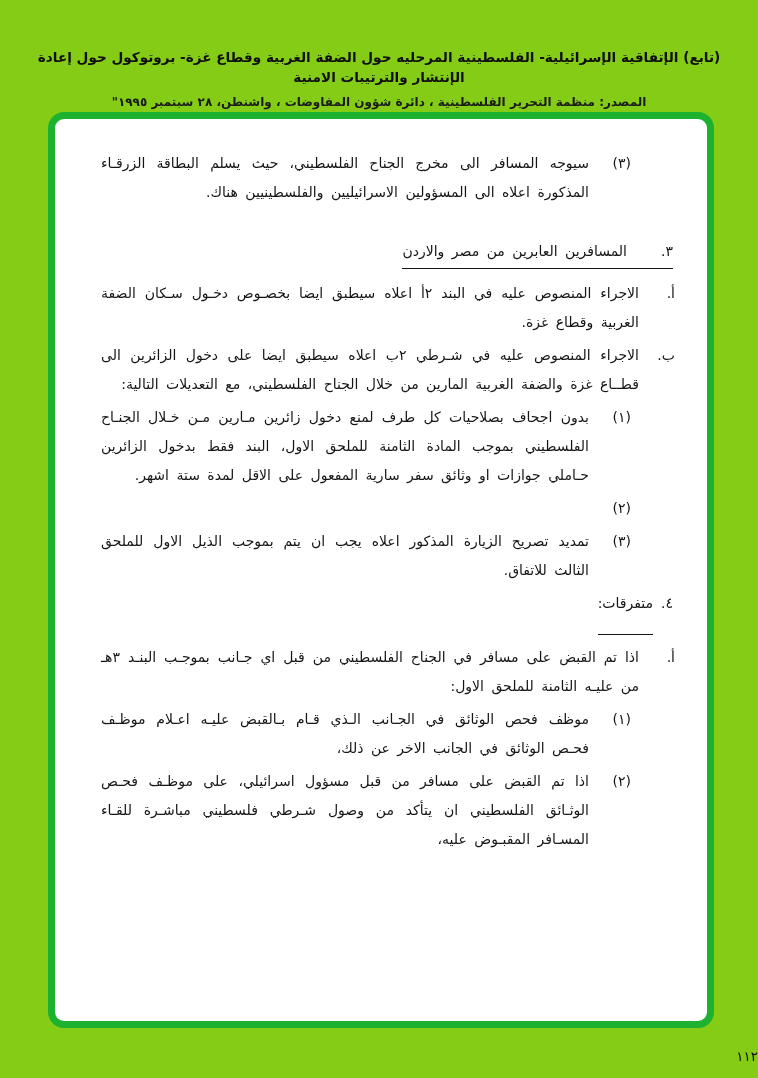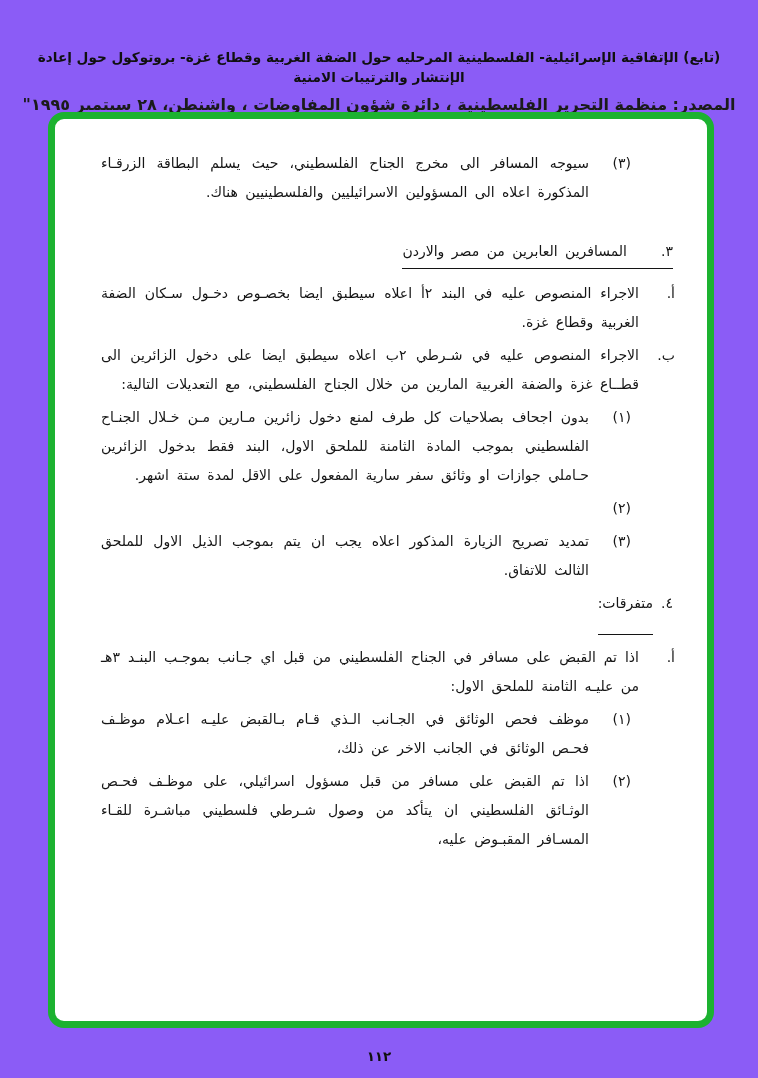--- a/index.html
+++ b/index.html
@@ -7,30 +7,30 @@
     width: 758px; height: 1078px;
     background: #ffffff;
     font-family: "DejaVu Sans", sans-serif;
     color: #141414;
   }
   .page {
     position: relative;
     width: 758px; height: 1078px;
     direction: rtl;
     overflow: hidden;
-    background: #8b5cf6;
+    background: #84cc16;
   }
   
   .header { position: absolute; top: 48px; right: 0; left: 0; text-align: center; }
   .header .title {
     font-size: 13.6px; font-weight: 700; letter-spacing: 0.1px;
     padding: 0 26px; line-height: 1.45; color: #101010;
   }
   .header .source {
-    margin-top: 8px; font-size: 16px; font-weight: 700; color: #1b1b1b;
+    margin-top: 8px; font-size: 12px; font-weight: 700; color: #1b1b1b;
   }
   
   .frame {
     position: absolute; top: 112px; right: 44px;
     width: 666px; height: 916px;
     box-sizing: border-box;
     border: 7px solid #1cb230;
     border-radius: 16px;
     background: #ffffff;
   }
@@ -61,21 +61,21 @@
   .heading4 { padding-right: 10px; margin: 4px 0 8px 0; }
   .heading4 .hnum { margin-left: 8px; }
   .underlined-title {
     display: inline-block;
     border-bottom: 1.6px solid #141414;
     padding-bottom: 16px;
   }
   
   .footer {
     position: absolute; bottom: 14px; right: 0; left: 0;
-    text-align: center; font-size: 13.5px; font-weight: 700;
+    font-size: 13.5px; font-weight: 400;
     letter-spacing: 3px; color: #101010;
   }
 </style>
 </head>
 <body>
 
 <div class="page">
 
   <div class="header">
     <div class="title">(تابع) الإتفاقية الإسرائيلية- الفلسطينية المرحليه حول الضفة الغربية وقطاع غزة- بروتوكول حول إعادة الإنتشار والترتيبات الامنية</div>

